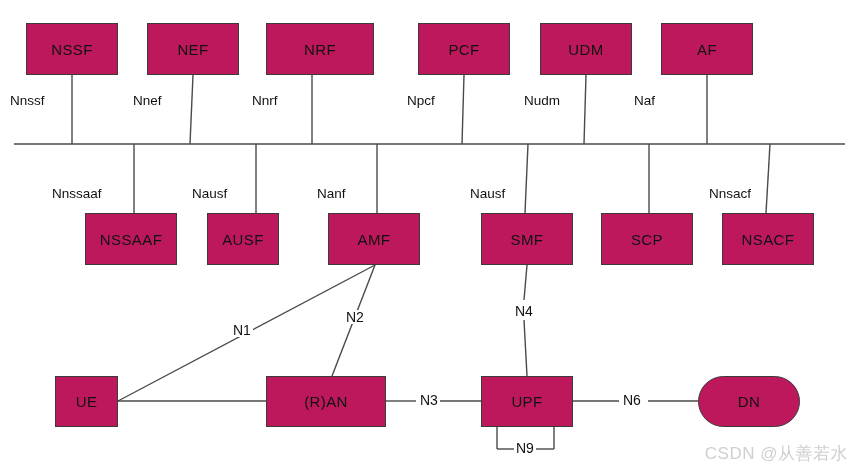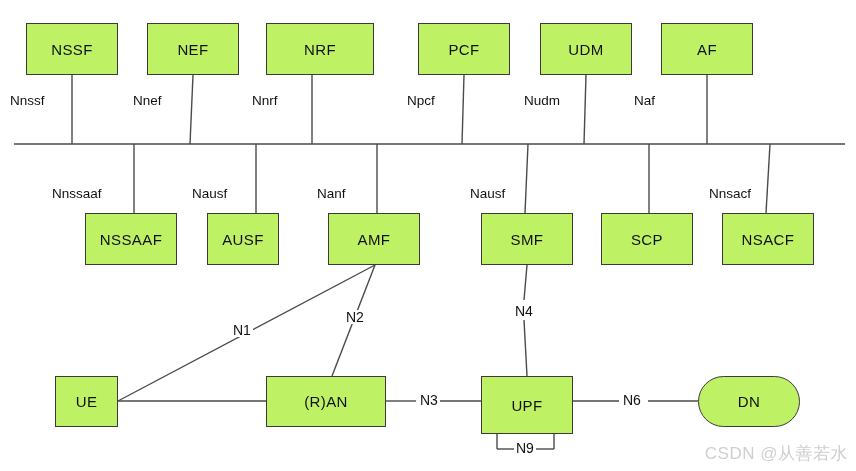--- a/index.html
+++ b/index.html
@@ -22,21 +22,21 @@
     position: absolute;
     left: 0;
     top: 0;
     width: 856px;
     height: 471px;
   }
   .nf-box {
     position: absolute;
     box-sizing: border-box;
     border: 1px solid #3b3b3b;
-    background: #bef264;
+    background: #be185d;
     display: flex;
     align-items: center;
     justify-content: center;
   }
   .nf-box .nf-label {
     font-family: "Liberation Sans", sans-serif;
     font-size: 15px;
     color: #111111;
     letter-spacing: 0.4px;
     white-space: nowrap;
@@ -171,21 +171,21 @@
   <div class="nf-box" style="left:722px;top:213px;width:92px;height:52px;">
     <span class="nf-label">NSACF</span>
   </div>
 
   <div class="nf-box" style="left:55px;top:376px;width:63px;height:51px;">
     <span class="nf-label">UE</span>
   </div>
   <div class="nf-box" style="left:266px;top:376px;width:120px;height:51px;">
     <span class="nf-label">(R)AN</span>
   </div>
-  <div class="nf-box" style="left:481px;top:376px;width:92px;height:58px;">
+  <div class="nf-box" style="left:481px;top:376px;width:92px;height:51px;">
     <span class="nf-label">UPF</span>
   </div>
   <div class="nf-box dn-box" style="left:698px;top:376px;width:102px;height:51px;">
     <span class="nf-label">DN</span>
   </div>
 
   <span class="ref-label" style="left:231px;top:323px;">N1</span>
   <span class="ref-label" style="left:344px;top:310px;">N2</span>
   <span class="ref-label" style="left:418px;top:393px;">N3</span>
   <span class="ref-label" style="left:513px;top:304px;">N4</span>

